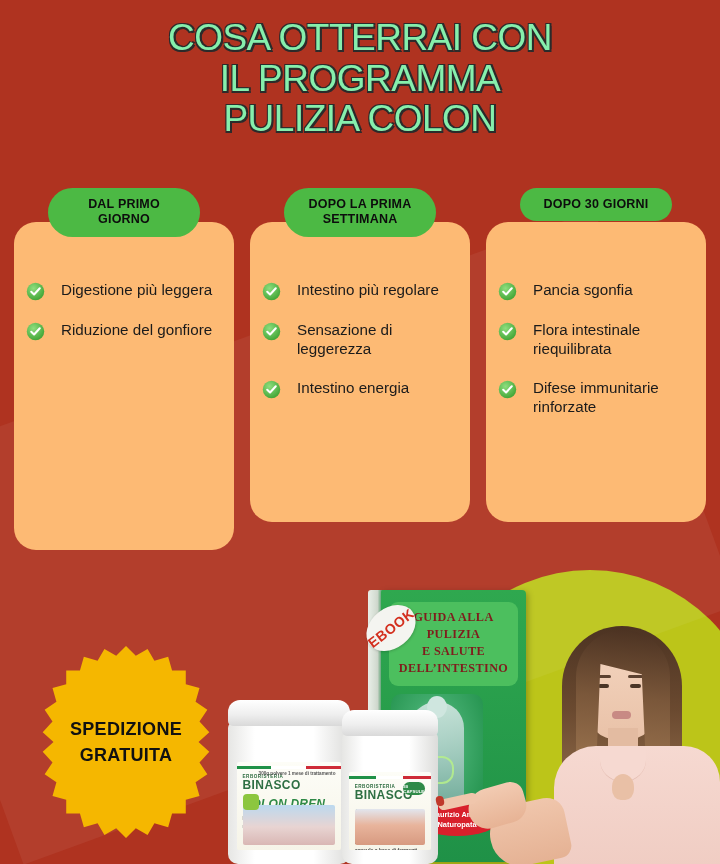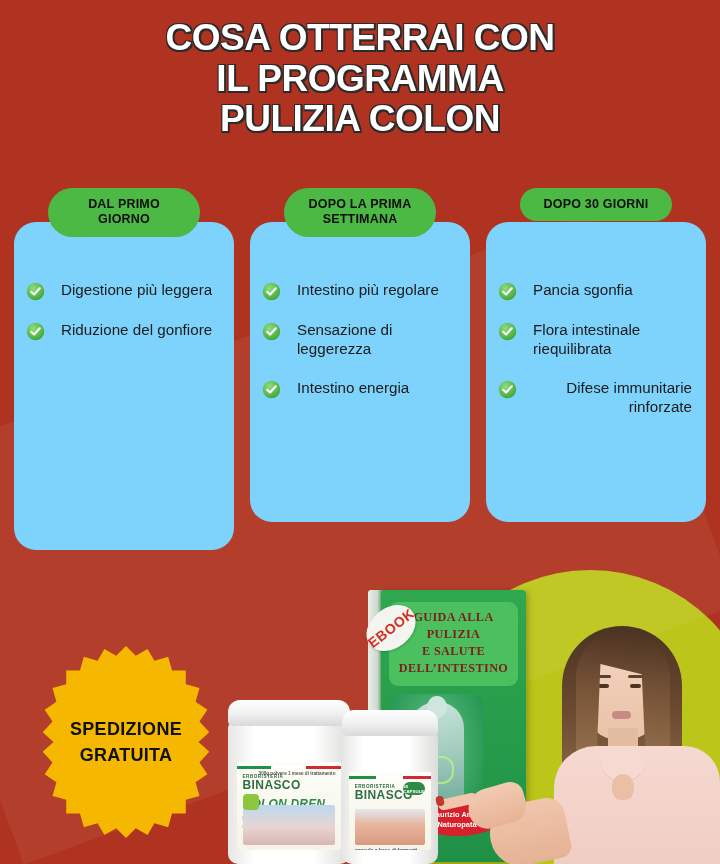--- a/index.html
+++ b/index.html
@@ -56,22 +56,22 @@
   }
 
   
   .headline {
     position: absolute;
     top: 18px;
     left: 0;
     width: 100%;
     text-align: center;
     z-index: 6;
-    color: #ffffff;
-    font-weight: 700;
+    color: #86efac;
+    font-weight: 400;
     font-size: 37px;
     line-height: 1.10;
     letter-spacing: -0.5px;
     text-shadow:
        2px 2px 0 #2b2b2b,
        2px -1px 0 #2b2b2b,
       -1px 2px 0 #2b2b2b,
       -1px -1px 0 #2b2b2b;
   }
   .headline .hl-line { display: block; white-space: nowrap; }
@@ -83,21 +83,21 @@
     left: 14px;
     width: 692px;
     display: flex;
     gap: 16px;
     align-items: flex-start;
     z-index: 5;
   }
 
   .card {
     position: relative;
-    background: #7dd3fc;
+    background: #fdba74;
     border-radius: 22px;
     flex: 1 1 0;
     padding: 58px 14px 22px 12px;
   }
   .card.c1 { min-height: 328px; }
   .card.c2 { min-height: 300px; }
   .card.c3 { min-height: 300px; }
 
   .card-pill {
     position: absolute;
@@ -118,21 +118,21 @@
     z-index: 7;
   }
 
   .bullets { list-style: none; }
   .bullet {
     display: flex;
     align-items: flex-start;
     gap: 16px;
     margin-bottom: 19px;
   }
-  .bullet:last-child { margin-bottom: 0; text-align: right; }
+  .bullet:last-child { margin-bottom: 0; }
 
   .check-icon {
     flex: 0 0 auto;
     width: 19px;
     height: 19px;
     margin-top: 2px;
   }
   .bullet-text {
     font-size: 15.2px;
     line-height: 1.28;

